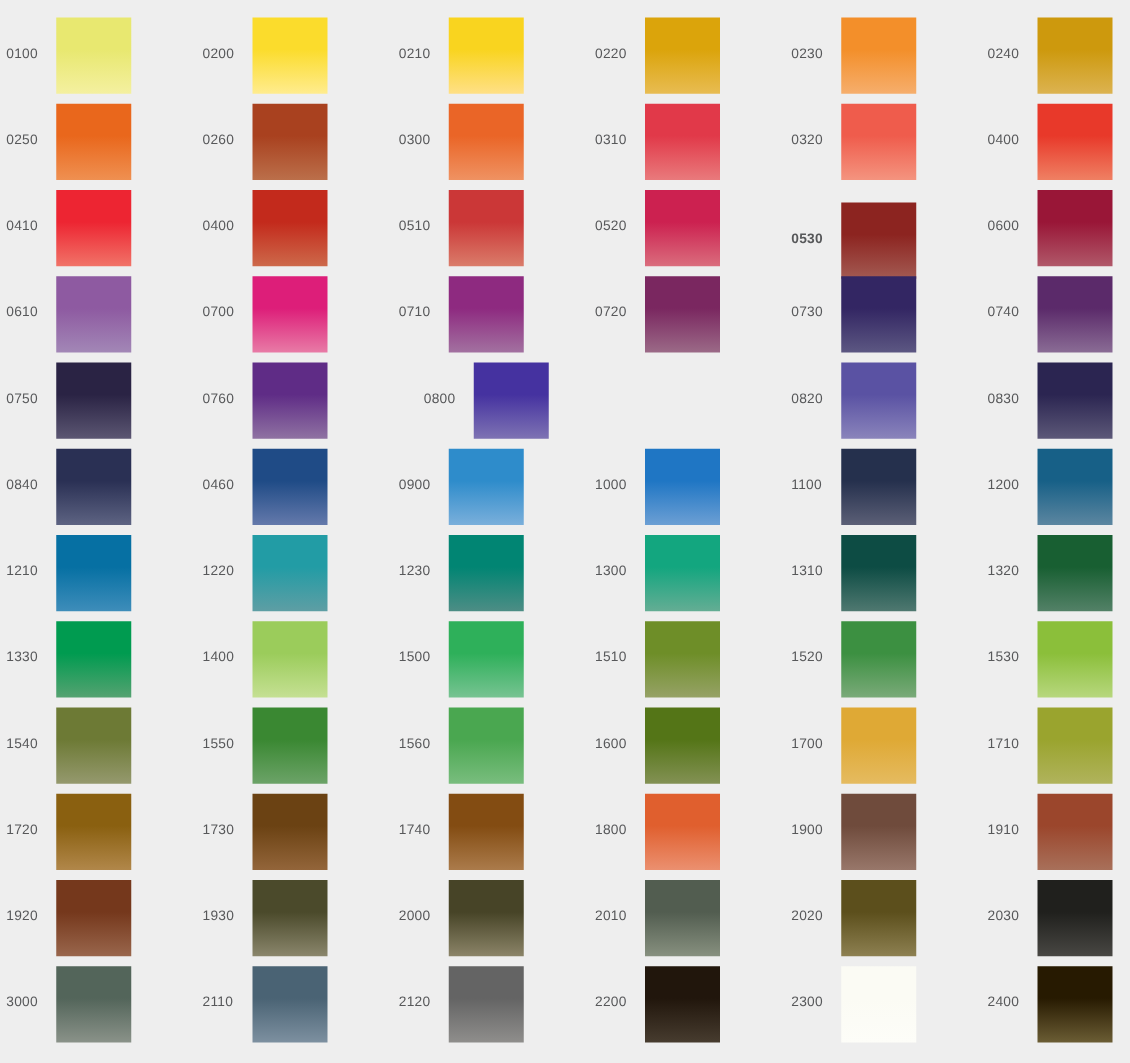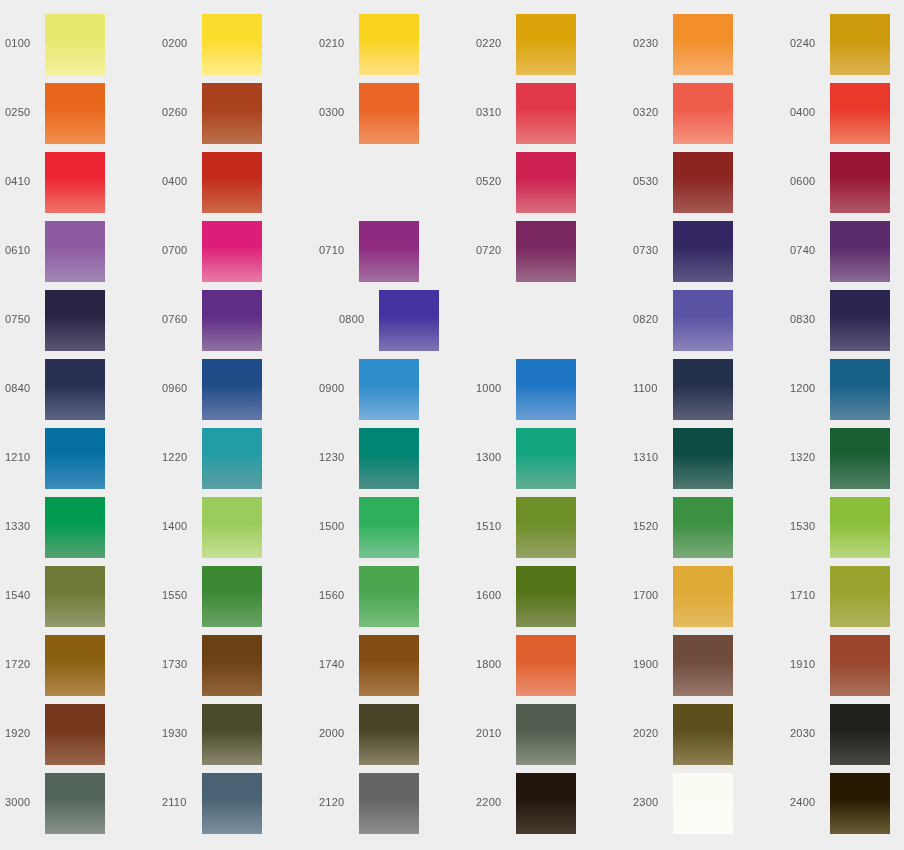--- a/index.html
+++ b/index.html
@@ -100,25 +100,29 @@
       <div class="swatch-chip" style="width: 60px; height: 61px; background: linear-gradient(rgb(232, 57, 42) 0%, rgb(232, 57, 42) 42%, rgb(239, 128, 99) 100%);"></div>
     </div>
     <div class="swatch-cell" style="left: 0px; top: 138px; padding-left: 16px;">
       <div class="swatch-label">0410</div>
       <div class="swatch-chip" style="width: 60px; height: 61px; background: linear-gradient(rgb(237, 37, 50) 0%, rgb(237, 37, 50) 42%, rgb(241, 115, 104) 100%);"></div>
     </div>
     <div class="swatch-cell" style="left: 157px; top: 138px;">
       <div class="swatch-label">0400</div>
       <div class="swatch-chip" style="width: 60px; height: 61px; background: linear-gradient(rgb(195, 42, 28) 0%, rgb(195, 42, 28) 42%, rgb(205, 105, 74) 100%);"></div>
     </div>
+    <div class="swatch-cell" style="left: 314px; top: 138px;">
+      <div class="swatch-label">0510</div>
+      <div class="swatch-chip" style="width: 60px; height: 61px; background: linear-gradient(rgb(203, 55, 55) 0%, rgb(203, 55, 55) 42%, rgb(218, 124, 106) 100%);"></div>
+    </div>
     <div class="swatch-cell" style="left: 471px; top: 138px;">
       <div class="swatch-label">0520</div>
       <div class="swatch-chip" style="width: 60px; height: 61px; background: linear-gradient(rgb(204, 33, 80) 0%, rgb(204, 33, 80) 42%, rgb(218, 109, 125) 100%);"></div>
     </div>
-    <div class="swatch-cell" style="left: 628px; top: 138px;">
+    <div class="swatch-cell" style="left: 628px; top: 148px; font-weight: bold;">
       <div class="swatch-label">0530</div>
       <div class="swatch-chip" style="width: 60px; height: 61px; background: linear-gradient(rgb(140, 36, 32) 0%, rgb(140, 36, 32) 42%, rgb(163, 90, 82) 100%);"></div>
     </div>
     <div class="swatch-cell" style="left: 785px; top: 138px;">
       <div class="swatch-label">0600</div>
       <div class="swatch-chip" style="width: 60px; height: 61px; background: linear-gradient(rgb(153, 22, 55) 0%, rgb(153, 22, 55) 42%, rgb(176, 88, 105) 100%);"></div>
     </div>
     <div class="swatch-cell" style="left: 0px; top: 207px;">
       <div class="swatch-label">0610</div>
       <div class="swatch-chip" style="width: 60px; height: 61px; background: linear-gradient(rgb(142, 90, 161) 0%, rgb(142, 90, 161) 42%, rgb(162, 135, 182) 100%);"></div>
@@ -161,21 +165,21 @@
     </div>
     <div class="swatch-cell" style="left: 785px; top: 276px;">
       <div class="swatch-label">0830</div>
       <div class="swatch-chip" style="width: 60px; height: 61px; background: linear-gradient(rgb(43, 37, 81) 0%, rgb(43, 37, 81) 42%, rgb(92, 88, 120) 100%);"></div>
     </div>
     <div class="swatch-cell" style="left: 0px; top: 345px;">
       <div class="swatch-label">0840</div>
       <div class="swatch-chip" style="width: 60px; height: 61px; background: linear-gradient(rgb(42, 48, 84) 0%, rgb(42, 48, 84) 42%, rgb(93, 99, 130) 100%);"></div>
     </div>
     <div class="swatch-cell" style="left: 157px; top: 345px;">
-      <div class="swatch-label">0960</div>
+      <div class="swatch-label">0460</div>
       <div class="swatch-chip" style="width: 60px; height: 61px; background: linear-gradient(rgb(31, 75, 134) 0%, rgb(31, 75, 134) 42%, rgb(100, 121, 171) 100%);"></div>
     </div>
     <div class="swatch-cell" style="left: 314px; top: 345px;">
       <div class="swatch-label">0900</div>
       <div class="swatch-chip" style="width: 60px; height: 61px; background: linear-gradient(rgb(46, 140, 203) 0%, rgb(46, 140, 203) 42%, rgb(122, 175, 219) 100%);"></div>
     </div>
     <div class="swatch-cell" style="left: 471px; top: 345px;">
       <div class="swatch-label">1000</div>
       <div class="swatch-chip" style="width: 60px; height: 61px; background: linear-gradient(rgb(31, 118, 196) 0%, rgb(31, 118, 196) 42%, rgb(108, 159, 212) 100%);"></div>
     </div>

